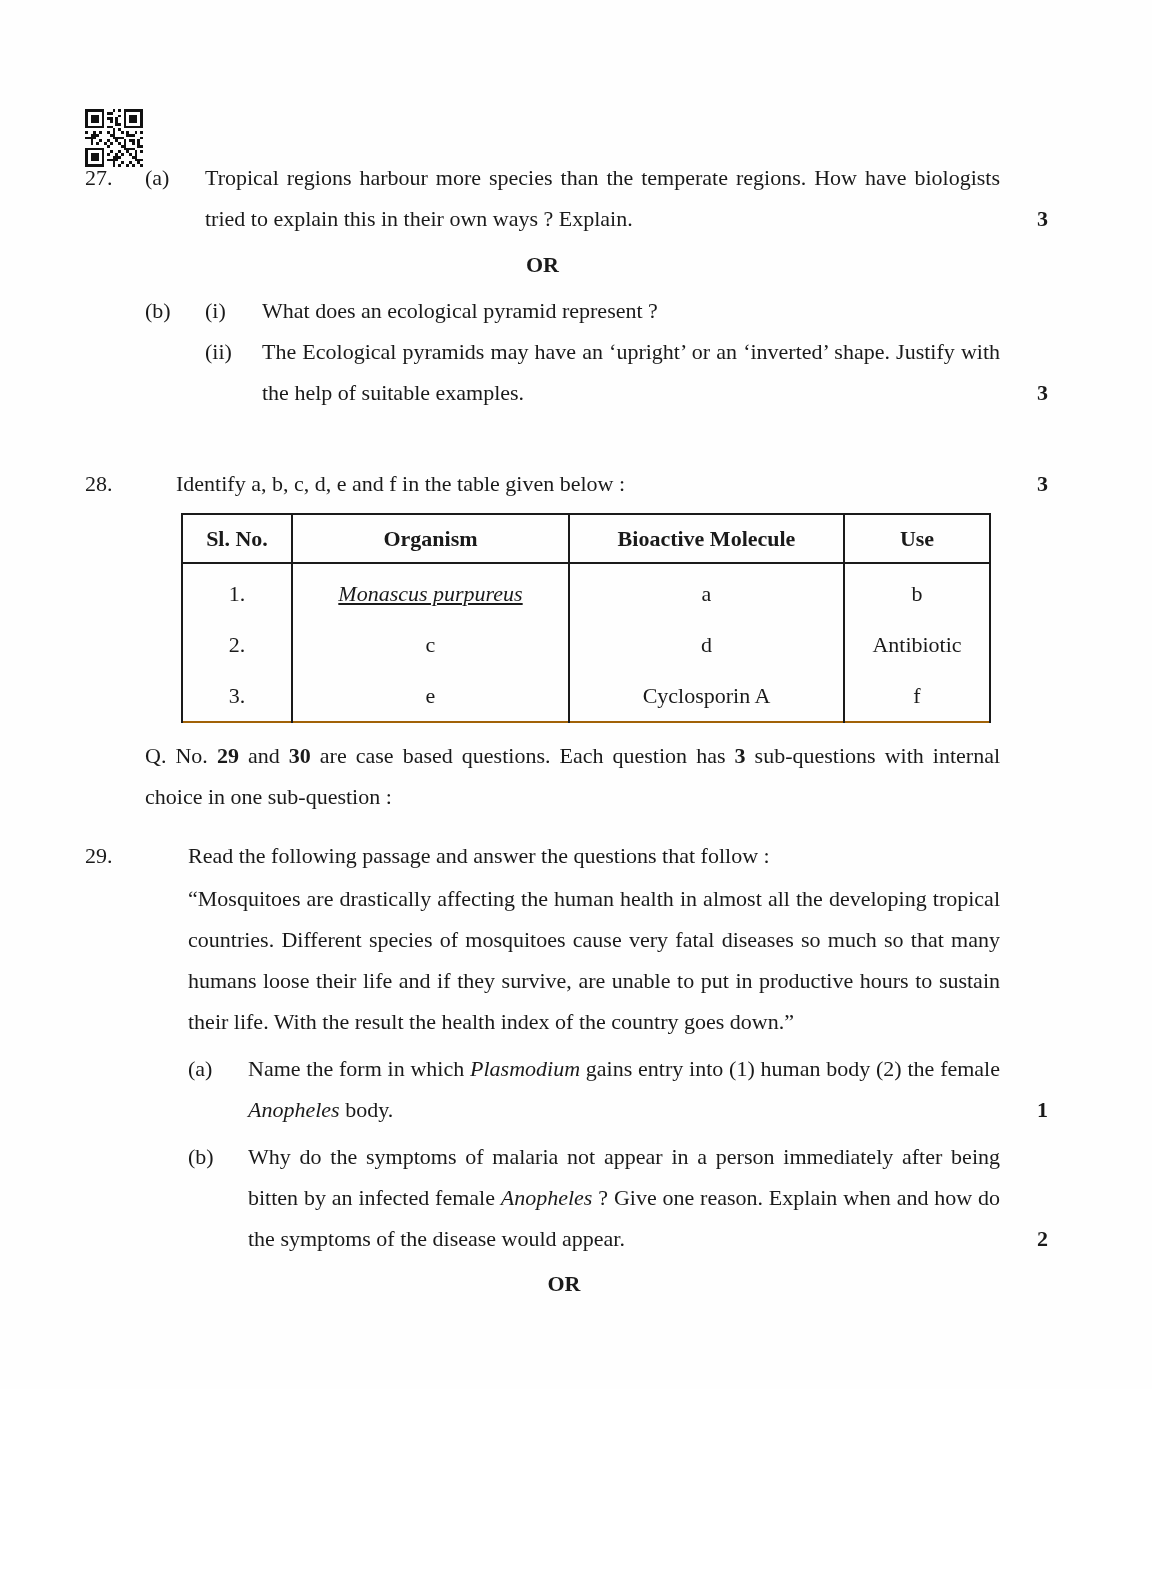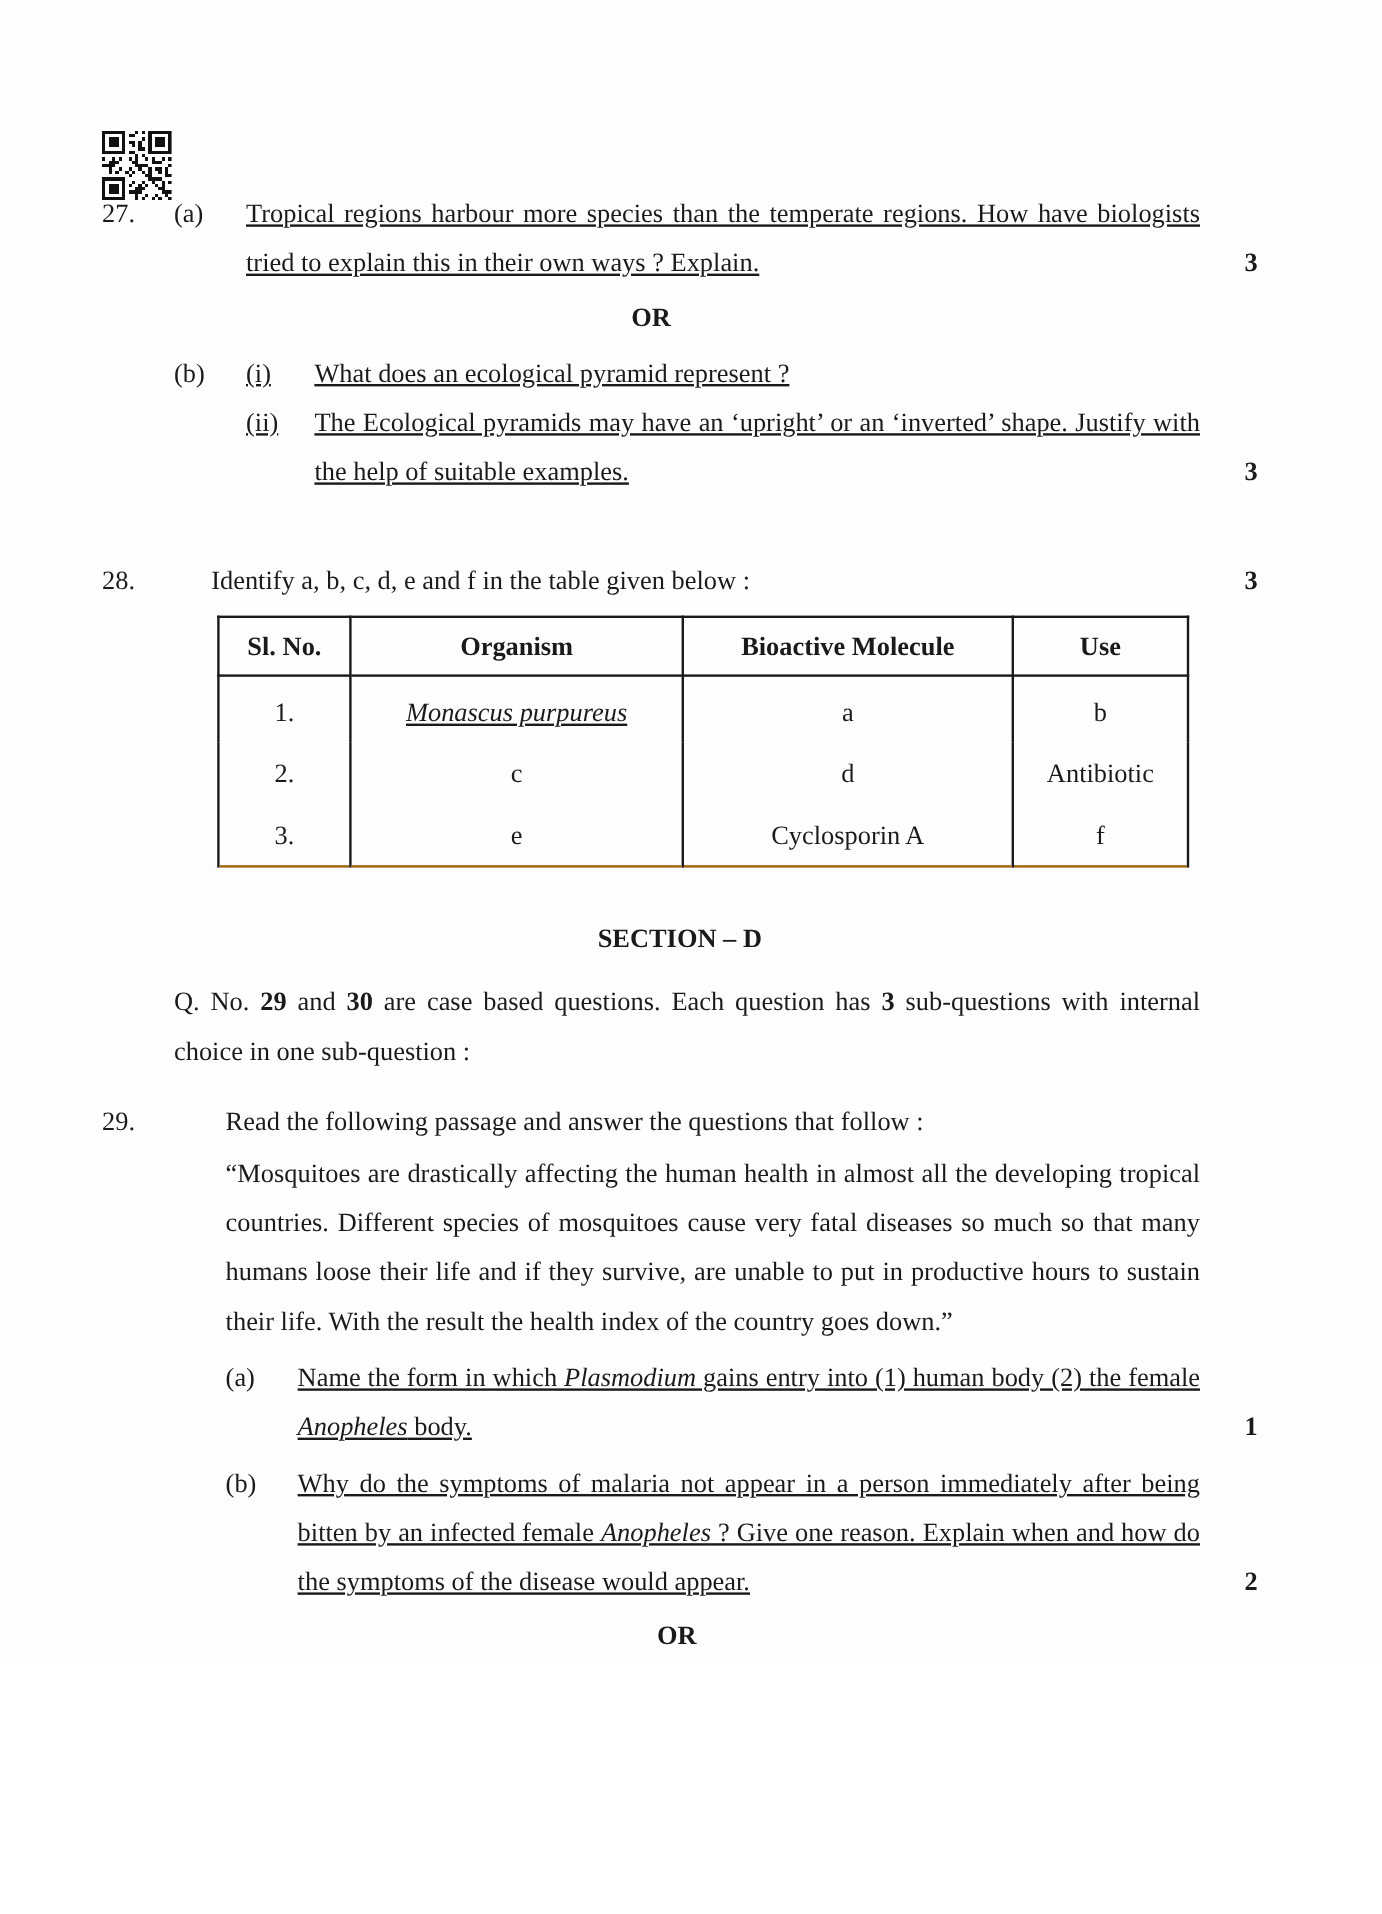--- a/index.html
+++ b/index.html
@@ -15,21 +15,21 @@
     overflow: hidden;
   }
   .qr { position: absolute; left: 85px; top: 109px; width: 58px; height: 58px; }
   .content { position: absolute; left: 85px; top: 157px; width: 963px; }
 
   .q { display: flex; align-items: flex-start; }
   .qnum { flex: 0 0 60px; }
   .qbody { flex: 1 1 auto; min-width: 0; }
   .sub { display: flex; align-items: flex-start; }
   .sublabel { flex: 0 0 60px; }
-  .subbody { flex: 1 1 auto; min-width: 0; text-decoration: underline; }
+  .subbody { flex: 1 1 auto; min-width: 0; }
   .roman { display: flex; align-items: flex-start; position: relative; }
   .romanlabel { flex: 0 0 57px; }
 
   .withmarks { position: relative; }
   .jtext { margin: 0; text-align: justify; padding-right: 48px; }
   .marks { position: absolute; right: 0; bottom: 0; font-weight: bold; }
 
   .or-center { font-weight: bold; text-align: center; margin: 5px 48px 5px -60px; }
   .section-title { font-weight: bold; text-align: center; margin-top: 38px; }
   .intro { margin-left: 60px; margin-top: 12px; }
@@ -330,21 +330,20 @@
               <td>3.</td>
               <td>e</td>
               <td>Cyclosporin A</td>
               <td>f</td>
             </tr>
           </tbody>
         </table>
       </div>
     </section>
 
-    <div class="section-title">SECTION – D</div>
     <p class="jtext intro"><span>Q. No. </span><b>29</b><span> and </span><b>30</b><span> are case based questions. Each question has </span><b>3</b><span> sub-questions with internal choice in one sub-question :</span></p>
 
     <section class="q q29">
       <span class="qnum">29.</span>
       <div class="qbody">
         <p class="jtext">Read the following passage and answer the questions that follow :</p>
         <p class="jtext passage">“Mosquitoes are drastically affecting the human health in almost all the developing tropical countries. Different species of mosquitoes cause very fatal diseases so much so that many humans loose their life and if they survive, are unable to put in productive hours to sustain their life. With the result the health index of the country goes down.”</p>
 
         <div class="sub subgap">
           <span class="sublabel">(a)</span>

